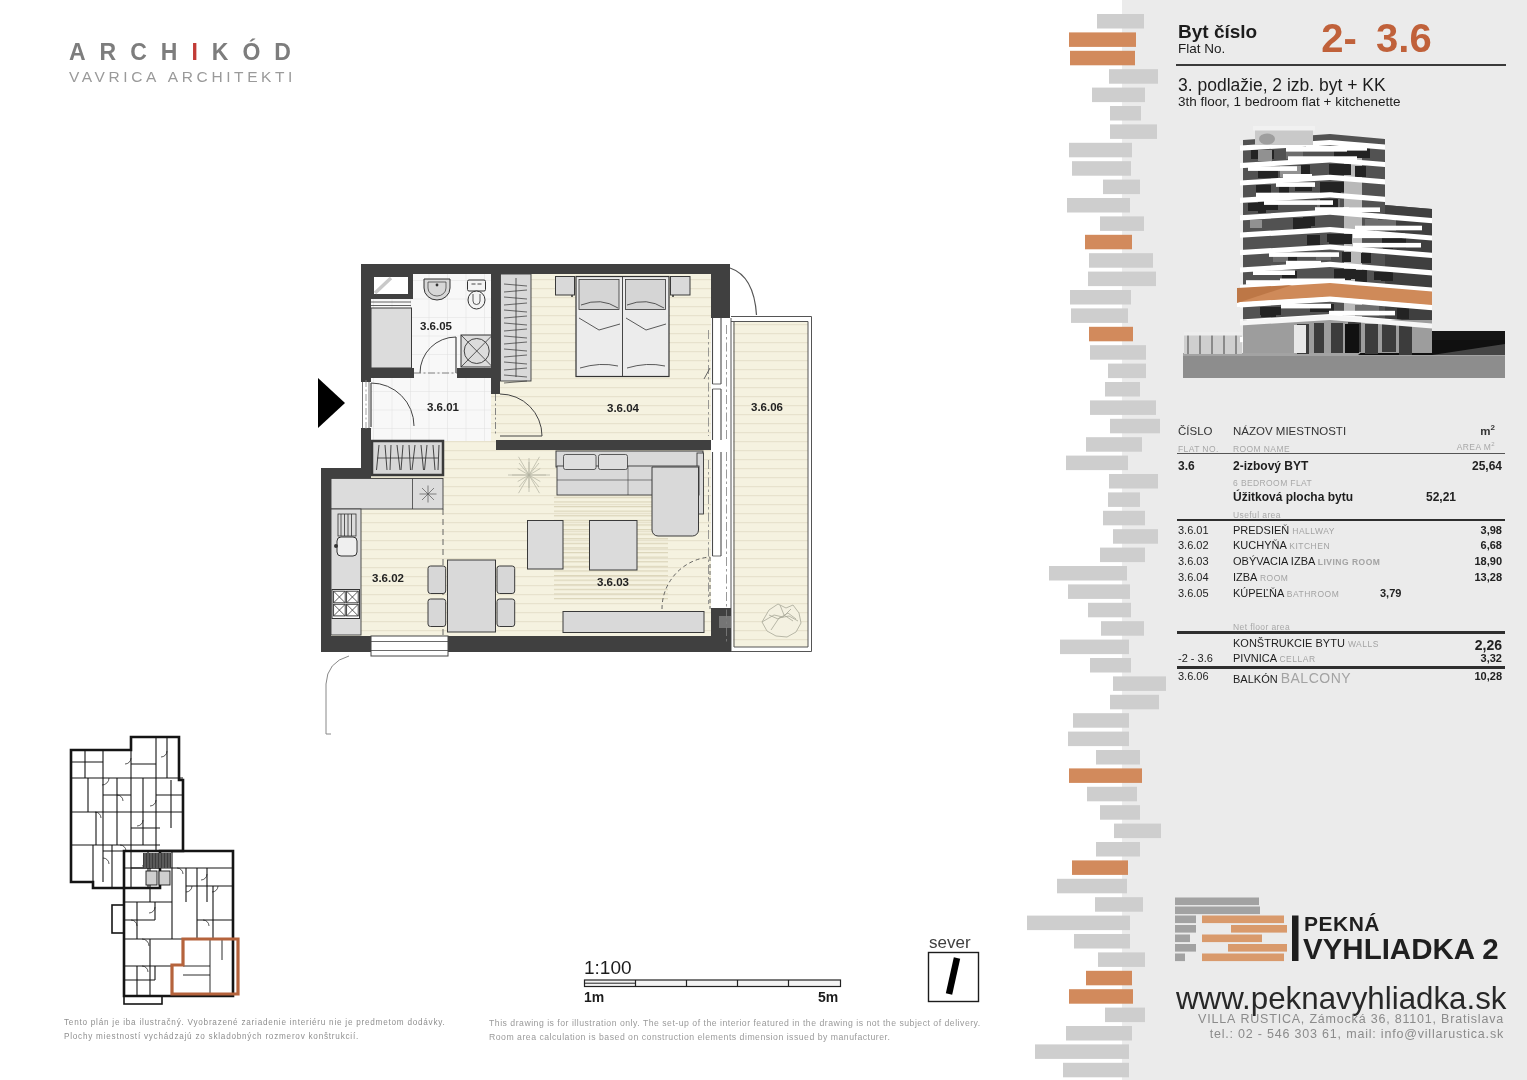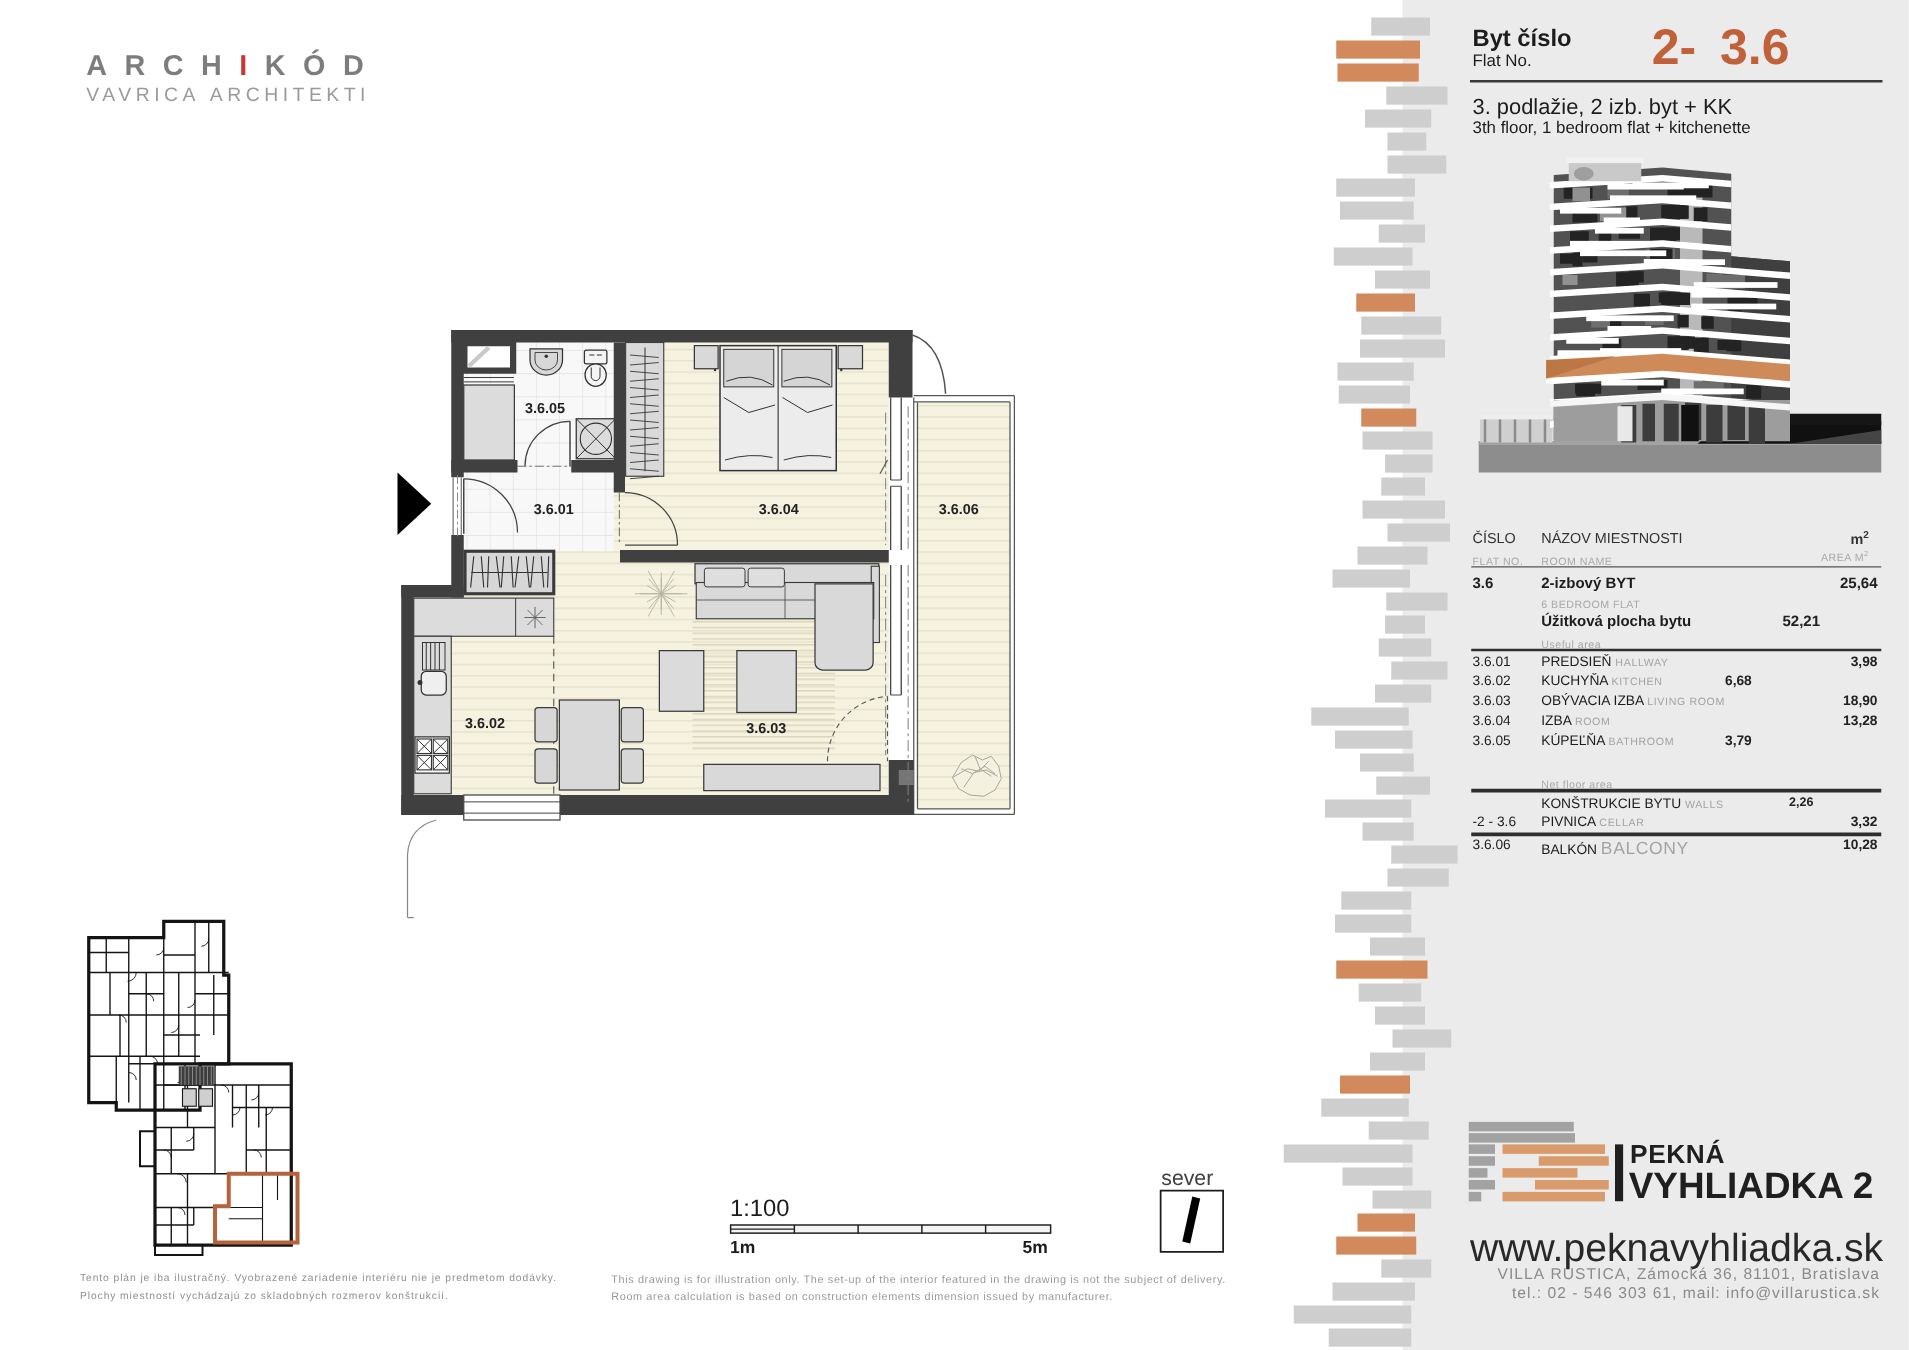--- a/index.html
+++ b/index.html
@@ -464,34 +464,34 @@
 <div style="position:absolute;left:1233px;top:489.5px;font-size:12px;font-weight:700;color:#1d1d1d;white-space:nowrap">Úžitková plocha bytu</div>
 <div style="position:absolute;left:1380px;top:489.5px;width:122px;text-align:center;font-size:12px;font-weight:700;color:#222">52,21</div>
 <div style="position:absolute;left:1233px;top:509.5px;font-size:8.5px;color:#a8a8a8;letter-spacing:0.4px">Useful area</div>
 <div style="position:absolute;left:1177px;top:518.5px;width:328px;height:2.5px;background:#2e2e2e"></div>
 
 <div style="position:absolute;left:1178px;top:523.5px;font-size:11px;font-weight:400;color:#222">3.6.01</div>
 <div style="position:absolute;left:1233px;top:523.5px;font-size:11px;font-weight:400;color:#1d1d1d;white-space:nowrap">PREDSIEŇ <span style="font-size:8.5px;font-weight:400;color:#a3a3a3;letter-spacing:0.5px">HALLWAY</span></div>
 <div style="position:absolute;left:1380px;top:523.5px;width:122px;text-align:right;font-size:11px;font-weight:700;color:#222">3,98</div>
 <div style="position:absolute;left:1178px;top:539px;font-size:11px;font-weight:400;color:#222">3.6.02</div>
 <div style="position:absolute;left:1233px;top:539px;font-size:11px;font-weight:400;color:#1d1d1d;white-space:nowrap">KUCHYŇA <span style="font-size:8.5px;font-weight:400;color:#a3a3a3;letter-spacing:0.5px">KITCHEN</span></div>
-<div style="position:absolute;left:1380px;top:539px;width:122px;text-align:left;font-size:11px;font-weight:700;color:#222">6,68</div>
+<div style="position:absolute;left:1380px;top:539px;width:122px;text-align:right;font-size:11px;font-weight:700;color:#222">6,68</div>
 <div style="position:absolute;left:1178px;top:554.5px;font-size:11px;font-weight:400;color:#222">3.6.03</div>
-<div style="position:absolute;left:1233px;top:554.5px;font-size:11px;font-weight:400;color:#1d1d1d;white-space:nowrap">OBÝVACIA IZBA <span style="font-size:8.5px;font-weight:400;color:#a3a3a3;letter-spacing:0.5px">LIVING ROOM</span></div>
+<div style="position:absolute;left:1233px;top:554.5px;font-size:11px;font-weight:400;color:#1d1d1d;white-space:nowrap">OBÝVACIA IZBA <span style="font-size:8.5px;font-weight:700;color:#a3a3a3;letter-spacing:0.5px">LIVING ROOM</span></div>
 <div style="position:absolute;left:1380px;top:554.5px;width:122px;text-align:right;font-size:11px;font-weight:700;color:#222">18,90</div>
 <div style="position:absolute;left:1178px;top:571px;font-size:11px;font-weight:400;color:#222">3.6.04</div>
 <div style="position:absolute;left:1233px;top:571px;font-size:11px;font-weight:400;color:#1d1d1d;white-space:nowrap">IZBA <span style="font-size:8.5px;font-weight:400;color:#a3a3a3;letter-spacing:0.5px">ROOM</span></div>
 <div style="position:absolute;left:1380px;top:571px;width:122px;text-align:right;font-size:11px;font-weight:700;color:#222">13,28</div>
 <div style="position:absolute;left:1178px;top:587px;font-size:11px;font-weight:400;color:#222">3.6.05</div>
 <div style="position:absolute;left:1233px;top:587px;font-size:11px;font-weight:400;color:#1d1d1d;white-space:nowrap">KÚPEĽŇA <span style="font-size:8.5px;font-weight:400;color:#a3a3a3;letter-spacing:0.5px">BATHROOM</span></div>
 <div style="position:absolute;left:1380px;top:587px;width:122px;font-size:11px;font-weight:700;color:#222">3,79</div>
 <div style="position:absolute;left:1233px;top:621.5px;font-size:8.5px;color:#a8a8a8;letter-spacing:0.4px">Net floor area</div>
 <div style="position:absolute;left:1177px;top:631px;width:328px;height:2.5px;background:#2e2e2e"></div>
 <div style="position:absolute;left:1233px;top:636.5px;font-size:11px;font-weight:400;color:#1d1d1d;white-space:nowrap">KONŠTRUKCIE BYTU <span style="font-size:8.5px;font-weight:400;color:#a3a3a3;letter-spacing:0.5px">WALLS</span></div>
-<div style="position:absolute;left:1380px;top:636.5px;width:122px;text-align:center;font-size:10px;font-weight:700;color:#222">2,26</div>
+<div style="position:absolute;left:1380px;top:636.5px;width:122px;text-align:right;font-size:14px;font-weight:700;color:#222">2,26</div>
 <div style="position:absolute;left:1178px;top:652px;font-size:11px;font-weight:400;color:#222">-2 - 3.6</div>
 <div style="position:absolute;left:1233px;top:652px;font-size:11px;font-weight:400;color:#1d1d1d;white-space:nowrap">PIVNICA <span style="font-size:8.5px;font-weight:400;color:#a3a3a3;letter-spacing:0.5px">CELLAR</span></div>
 <div style="position:absolute;left:1380px;top:652px;width:122px;text-align:right;font-size:11px;font-weight:700;color:#222">3,32</div>
 <div style="position:absolute;left:1177px;top:666px;width:328px;height:2.5px;background:#2e2e2e"></div>
 <div style="position:absolute;left:1178px;top:670px;font-size:11px;font-weight:400;color:#222">3.6.06</div>
 <div style="position:absolute;left:1233px;top:670px;font-size:11px;font-weight:400;color:#1d1d1d;white-space:nowrap">BALKÓN <span style="font-size:14px;font-weight:400;color:#a3a3a3;letter-spacing:0.5px">BALCONY</span></div>
 <div style="position:absolute;left:1380px;top:670px;width:122px;text-align:right;font-size:11px;font-weight:700;color:#222">10,28</div>
 
 <div class="abs" style="left:1304px;top:912px;font-size:21px;font-weight:700;color:#1f1f1f;letter-spacing:0.5px">PEKNÁ</div>
 <div class="abs" style="left:1303px;top:932px;font-size:29.5px;font-weight:700;color:#1f1f1f;letter-spacing:0px">VYHLIADKA 2</div>

